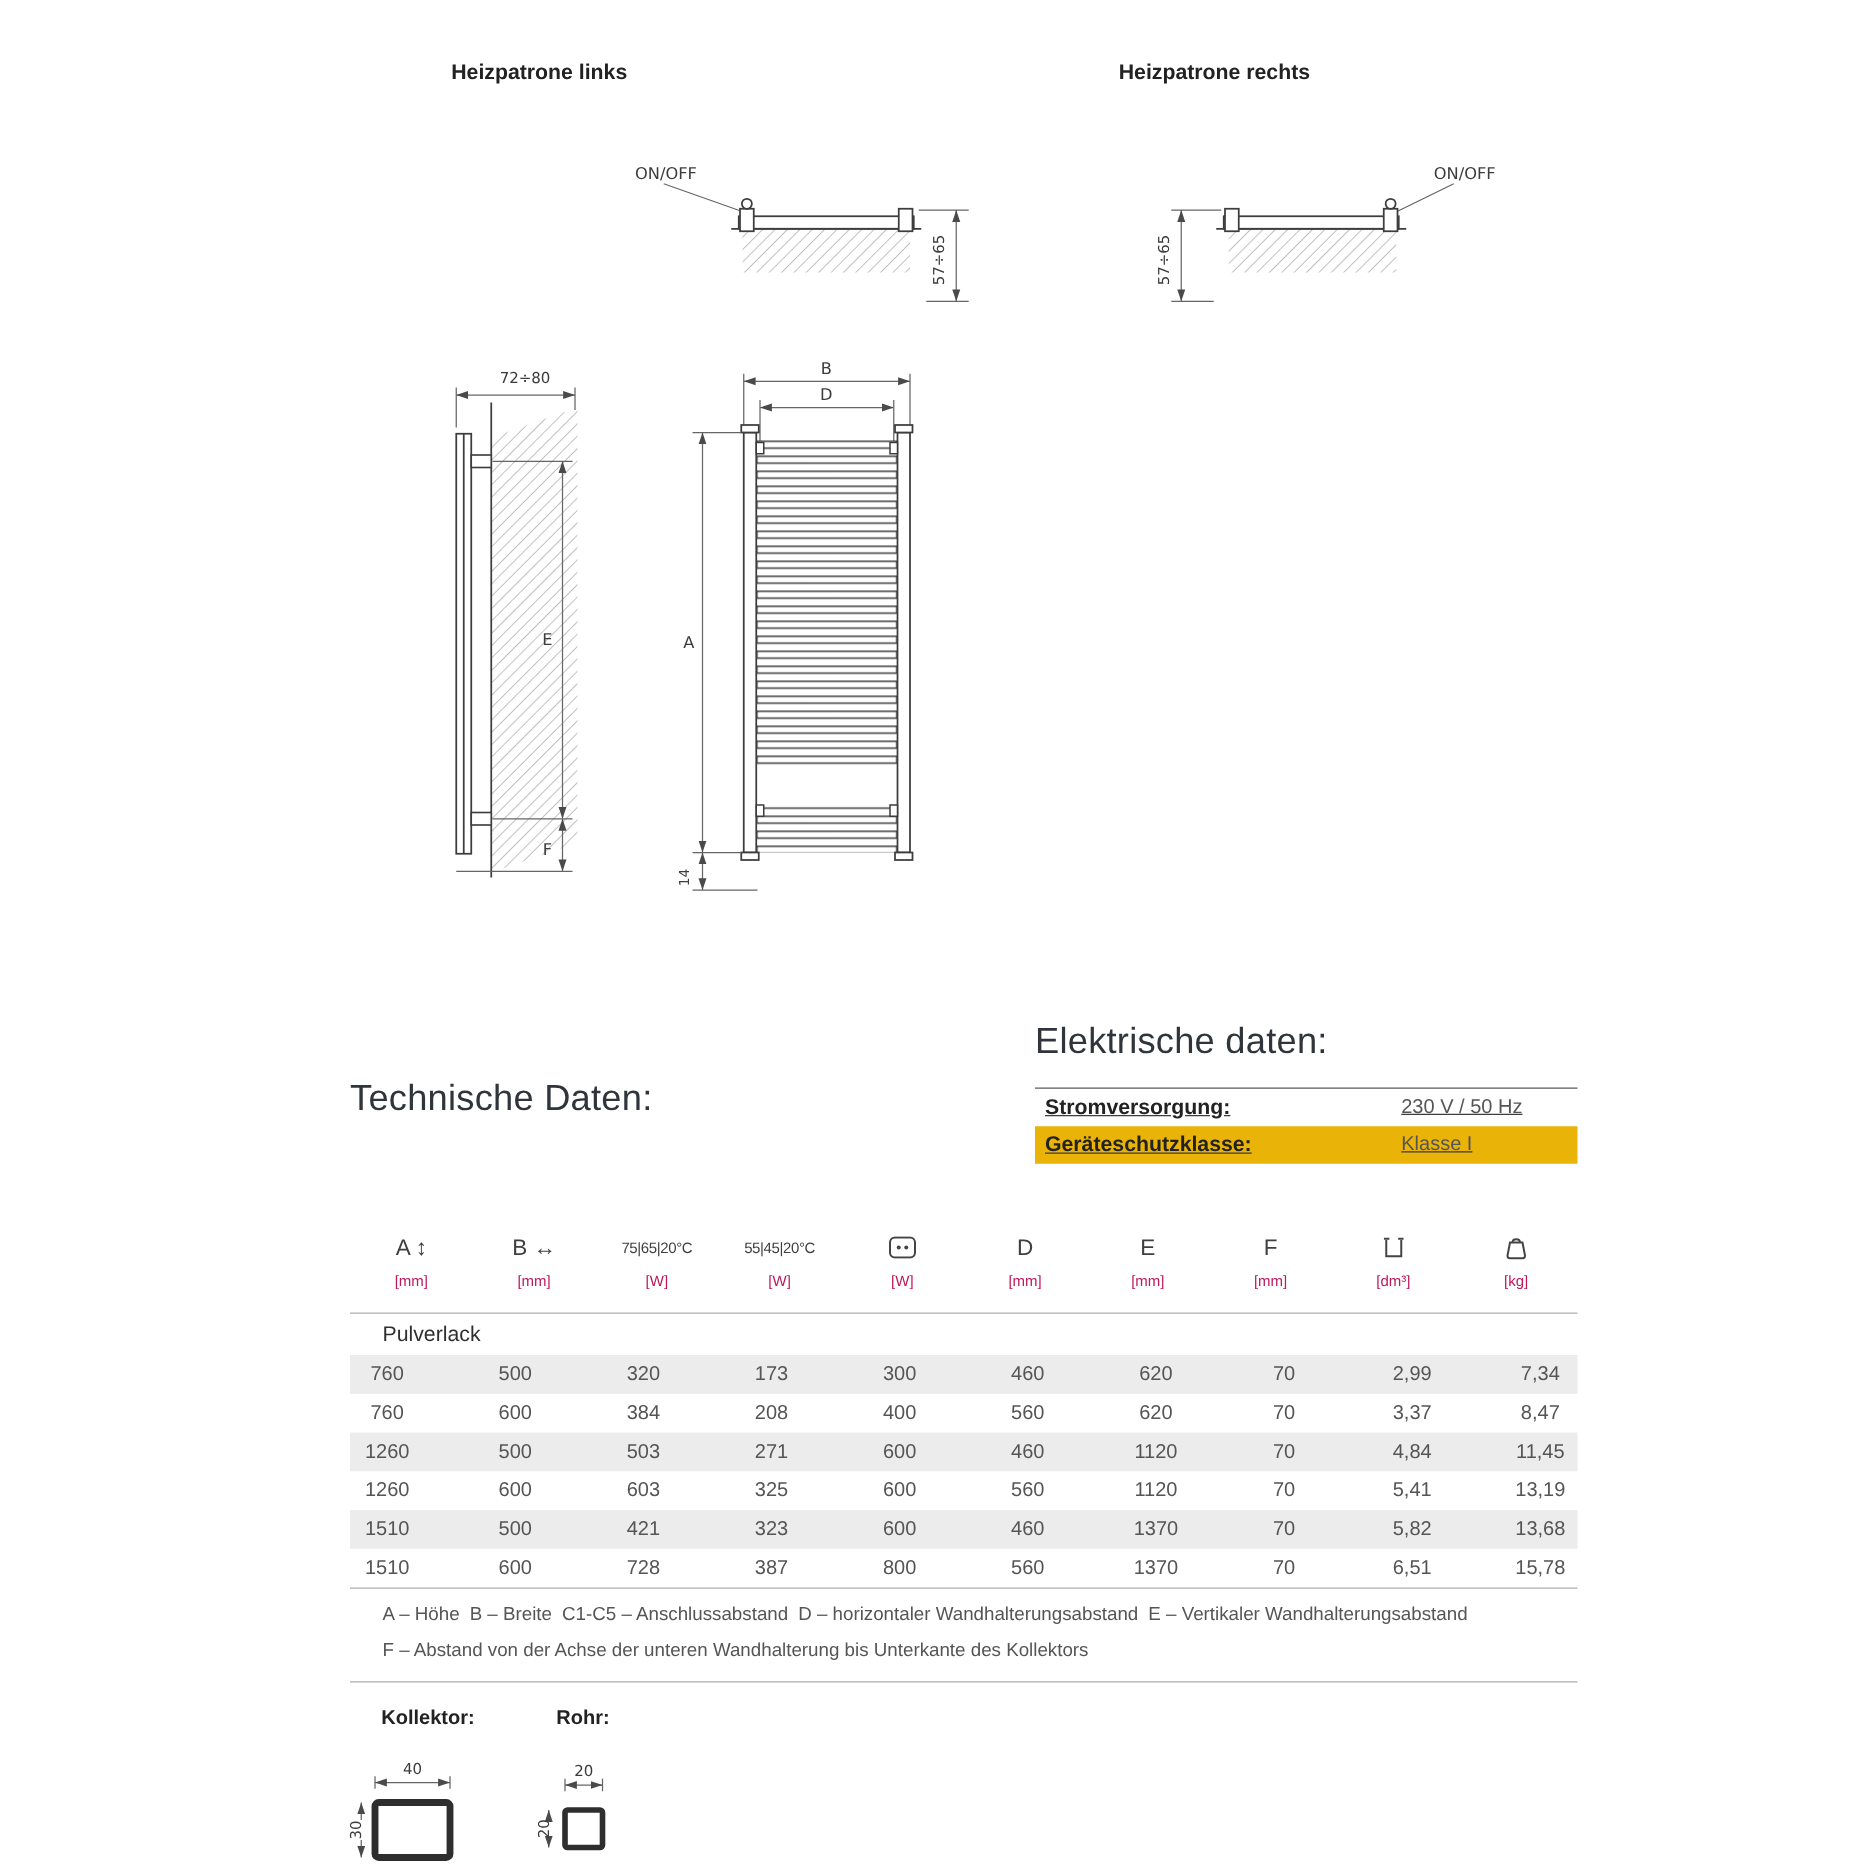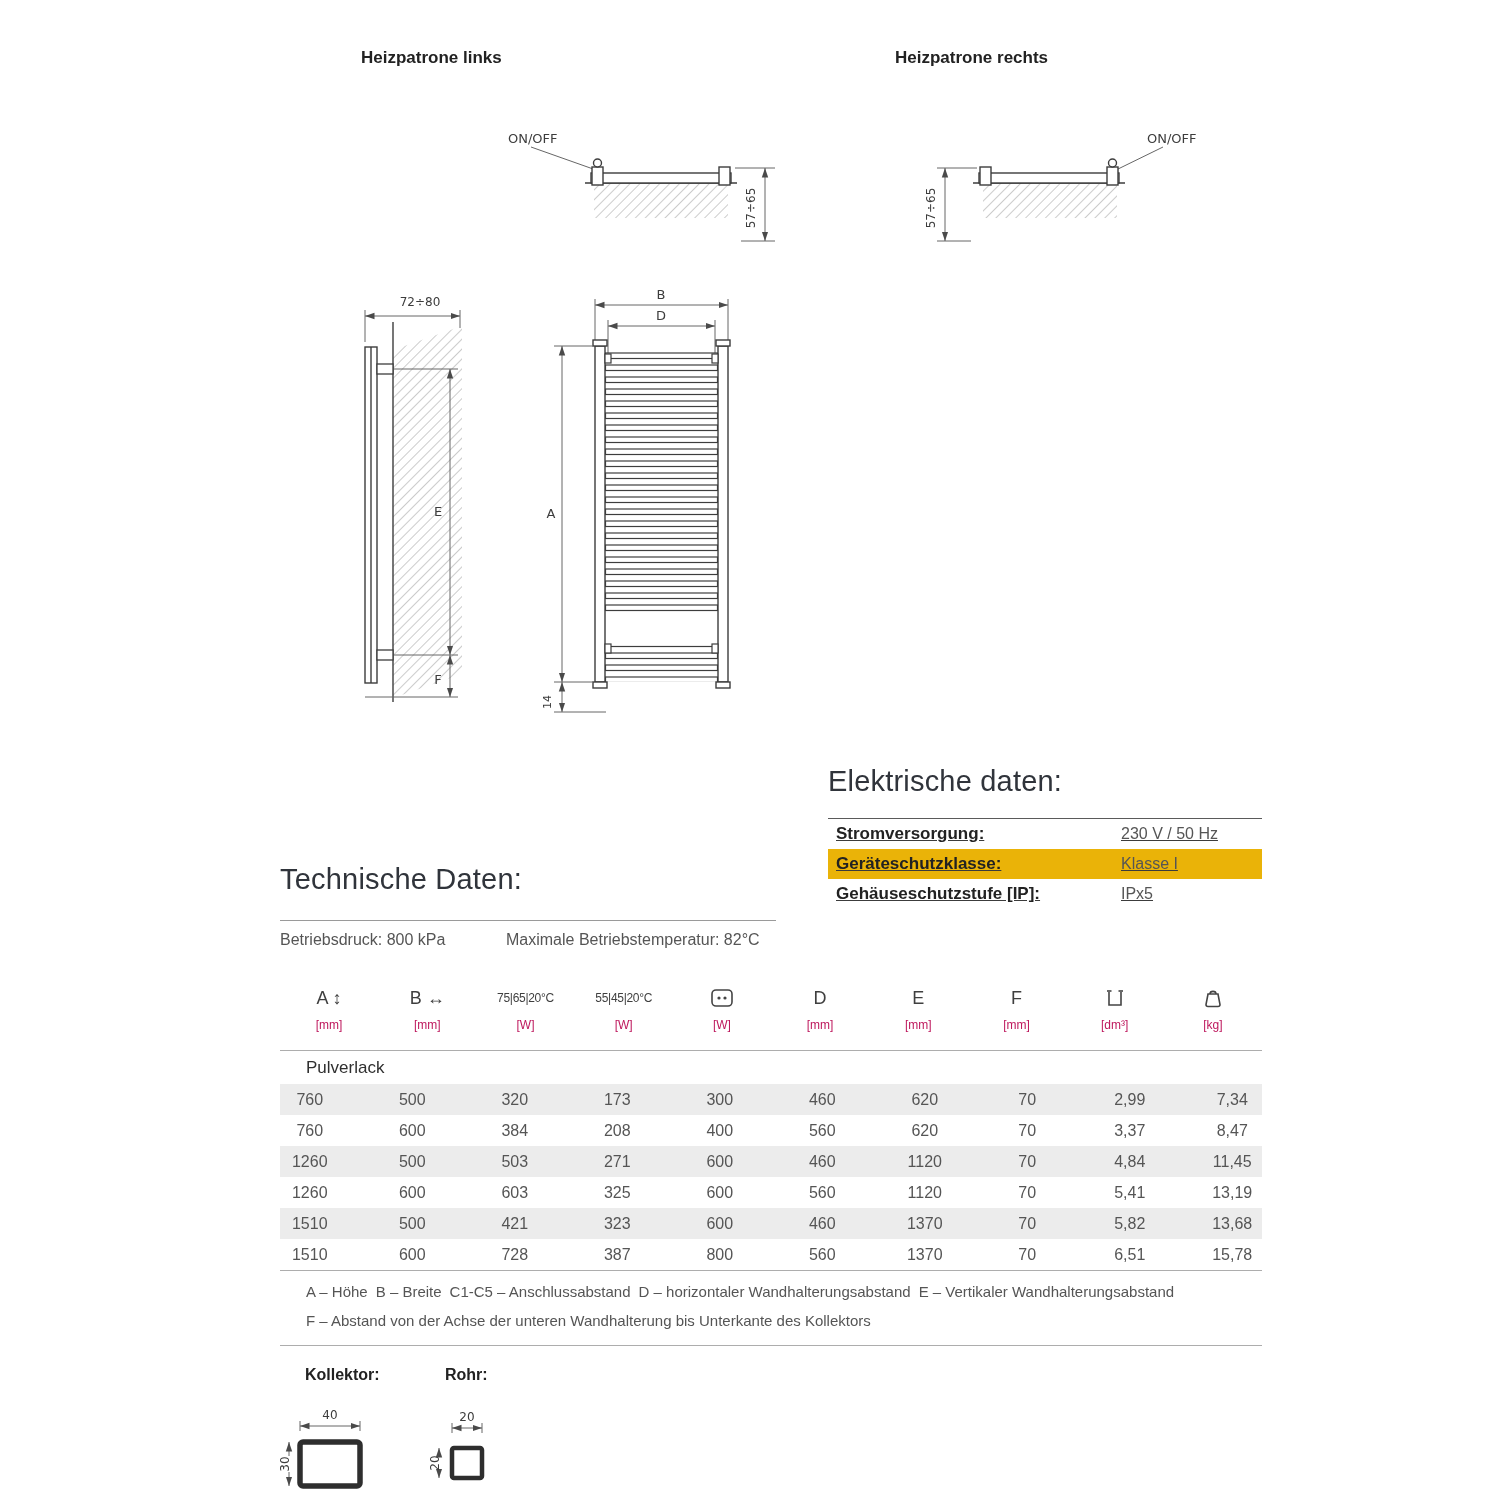--- a/index.html
+++ b/index.html
@@ -7,21 +7,21 @@
   body { font-family:"Liberation Sans","DejaVu Sans",sans-serif; color:#3c3c3c; }
   .page { position:relative; width:1500px; height:1500px; background:#fff; overflow:hidden;margin-top:20px; }
   .abs { position:absolute; }
   svg text { font-family:"DejaVu Sans","Liberation Sans",sans-serif; fill:#3c3c3c; }
 
   .drawing-title { font-size:17px; font-weight:bold; color:#222; }
 
   .section-title { font-size:29px; line-height:34px; font-weight:400; color:#30343b; letter-spacing:.2px; }
 
   
-  .elec { left:828px; top:744px; width:434px; }
+  .elec { left:828px; top:796px; width:434px; }
   .elec-table { margin-top:20px; border-top:1px solid #5a5a5a;text-decoration:underline; }
   .elec-row { display:flex; align-items:center; height:30px; padding-left:8px; }
   .elec-row.alt { background:#eab308; }
   .elec-label { width:285px; font-size:17px; font-weight:bold; color:#222; }
   .elec-value { font-size:16px; color:#555; }
 
   
   .tech { left:280px; top:842px; width:496px; }
   .tech-row { margin-top:24px; border-top:1px solid #9a9a9a; padding-top:10px; display:flex; }
   .tech-item { font-size:16px; color:#555; }
@@ -193,40 +193,32 @@
     <text x="11" y="230" font-size="13" text-anchor="middle">A</text>
     <g stroke="#666" stroke-width="1">
       <line x1="22" y1="394" x2="22" y2="424" marker-start="url(#fv-a)" marker-end="url(#fv-a)"></line>
       <line x1="14" y1="424" x2="66" y2="424"></line>
     </g>
     <text x="11" y="414" font-size="11" text-anchor="middle" transform="rotate(-90 11 414)">14</text>
   </svg>
 
   <section class="abs tech">
     <h2 class="section-title">Technische Daten:</h2>
-    <div class="tech-row">
-      <span class="tech-item first">Betriebsdruck: 800 kPa</span>
-      <span class="tech-item">Maximale Betriebstemperatur: 82°C</span>
-    </div>
   </section>
 
   <section class="abs elec">
     <h2 class="section-title">Elektrische daten:</h2>
     <div class="elec-table">
       <div class="elec-row">
         <span class="elec-label">Stromversorgung:</span>
         <span class="elec-value">230 V / 50 Hz</span>
       </div>
       <div class="elec-row alt">
         <span class="elec-label">Geräteschutzklasse:</span>
         <span class="elec-value">Klasse I</span>
-      </div>
-      <div class="elec-row">
-        <span class="elec-label">Gehäuseschutzstufe [IP]:</span>
-        <span class="elec-value">IPx5</span>
       </div>
     </div>
   </section>
 
   <section class="abs main-table">
     <div class="thead">
       <div class="th">
         <div class="th-symbol">A ↕</div>
         <div class="th-unit">[mm]</div>
       </div>

